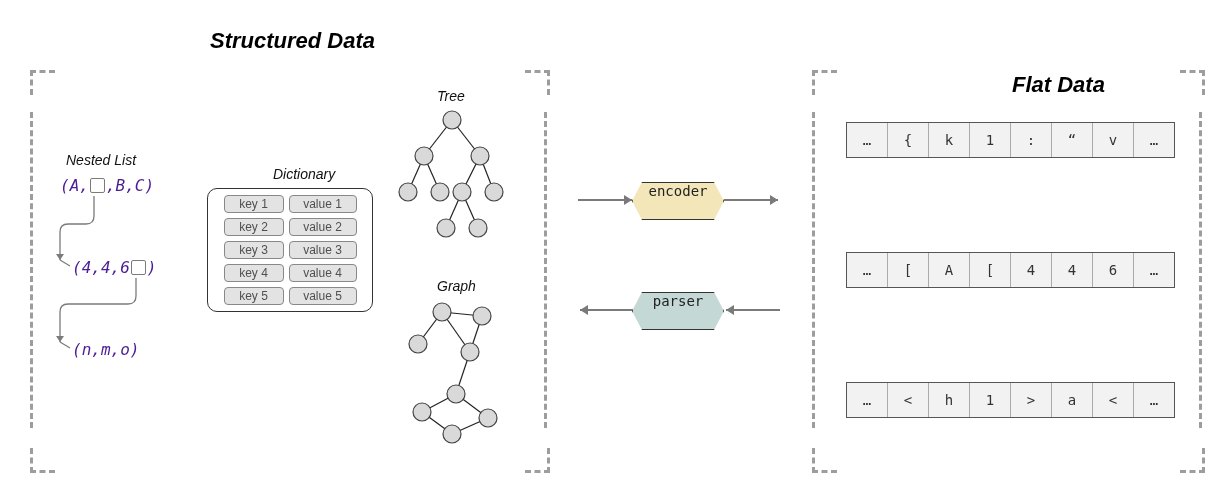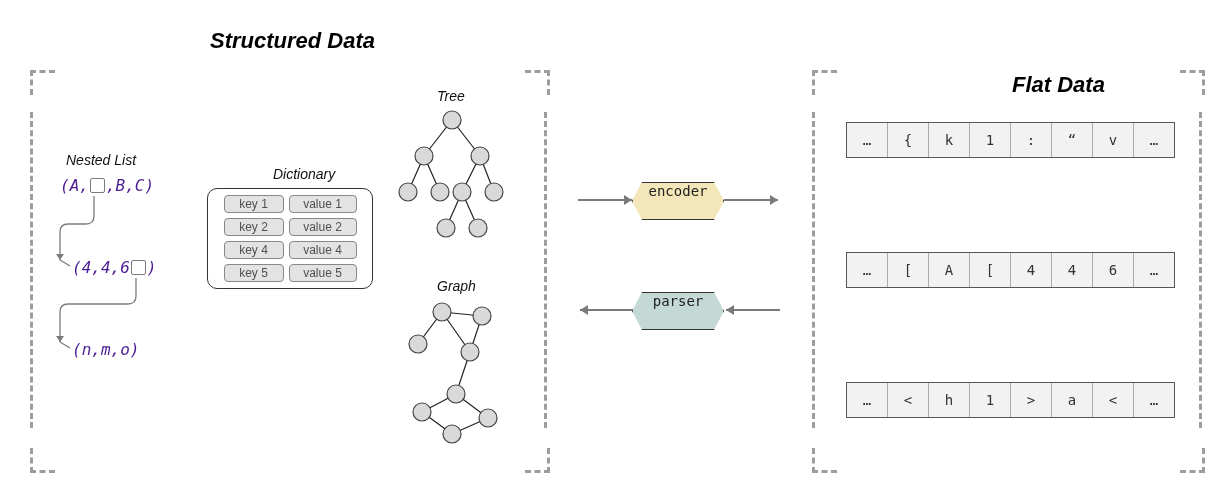--- a/index.html
+++ b/index.html
@@ -205,20 +205,24 @@
 
   <div class="sub-label" style="left:249px; top:166px;margin-left:24px;">Dictionary</div>
   <div class="dict" style="left:207px; top:188px;">
     <div class="dict-row">
       <span class="pill">key 1</span>
       <span class="pill val">value 1</span>
     </div>
     <div class="dict-row">
       <span class="pill">key 2</span>
       <span class="pill val">value 2</span>
+    </div>
+    <div class="dict-row">
+      <span class="pill">key 3</span>
+      <span class="pill val">value 3</span>
     </div>
     <div class="dict-row">
       <span class="pill">key 4</span>
       <span class="pill val">value 4</span>
     </div>
     <div class="dict-row">
       <span class="pill">key 5</span>
       <span class="pill val">value 5</span>
     </div>
   </div>

